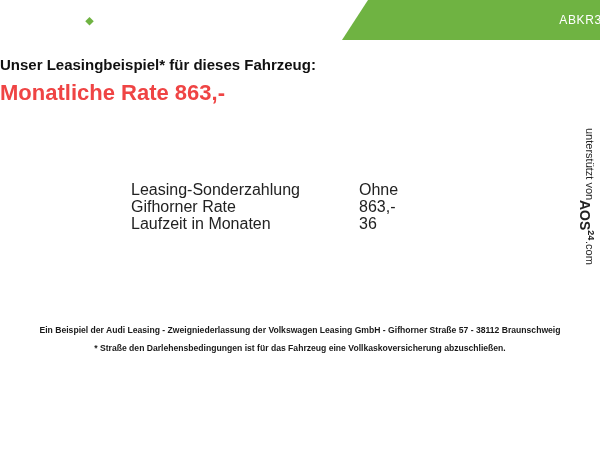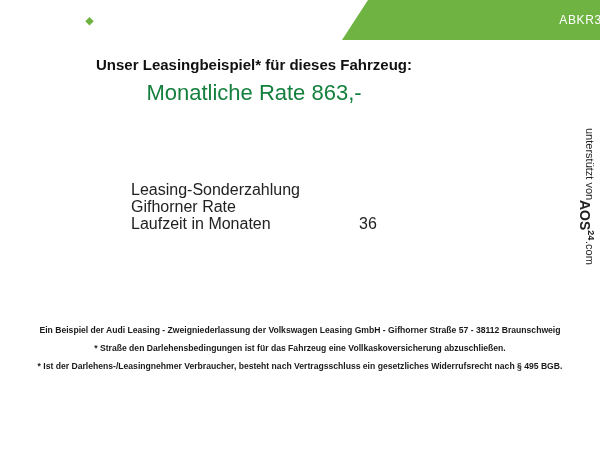--- a/index.html
+++ b/index.html
@@ -82,32 +82,31 @@
     font-size: 12px;
     letter-spacing: 0.6px;
   }
 
   
   .title-block {
     position: absolute;
     top: 56px;
     left: 0;
     width: 508px;
-    text-align: center;
   }
   .title-line1 {
     font-size: 15px;
     font-weight: bold;
     color: #111111;
     margin-bottom: 7px;
   }
   .title-line2 {
     font-size: 22px;
-    font-weight: normal;
-    color: #15803d;
+    font-weight: bold;
+    color: #ef4444;
   }
 
   
   .details {
     position: absolute;
     top: 182px;
     left: 131px;
     width: 340px;
     font-size: 16px;
     color: #222222;
@@ -182,36 +181,37 @@
 </div>
 
 <div class="title-block">
   <div class="title-line1">Unser Leasingbeispiel* für dieses Fahrzeug:</div>
   <div class="title-line2">Monatliche Rate 863,-</div>
 </div>
 
 <div class="details">
   <div class="details-row">
     <div class="details-label">Leasing-Sonderzahlung</div>
+    <div class="details-value">Ohne</div>
   </div>
   <div class="details-row">
     <div class="details-label">Gifhorner Rate</div>
+    <div class="details-value">863,-</div>
   </div>
   <div class="details-row">
     <div class="details-label">Laufzeit in Monaten</div>
     <div class="details-value">36</div>
   </div>
   <div class="details-row">
   </div>
 </div>
 
 <div class="side-text">
   <span>unterstützt von</span>
   <span style="display:inline-block; width:6px;"></span>
   <span class="aos"><span>AOS</span><sup>24</sup></span>
   <span>.com</span>
 </div>
 
 <div class="legal">
   <p>Ein Beispiel der Audi Leasing - Zweigniederlassung der Volkswagen Leasing GmbH - Gifhorner Straße 57 - 38112 Braunschweig</p>
   <p>* Straße den Darlehensbedingungen ist für das Fahrzeug eine Vollkaskoversicherung abzuschließen.</p>
-  <p>* Ist der Darlehens-/Leasingnehmer Verbraucher, besteht nach Vertragsschluss ein gesetzliches Widerrufsrecht nach § 495 BGB.</p>
 </div>
 
 </body></html>

